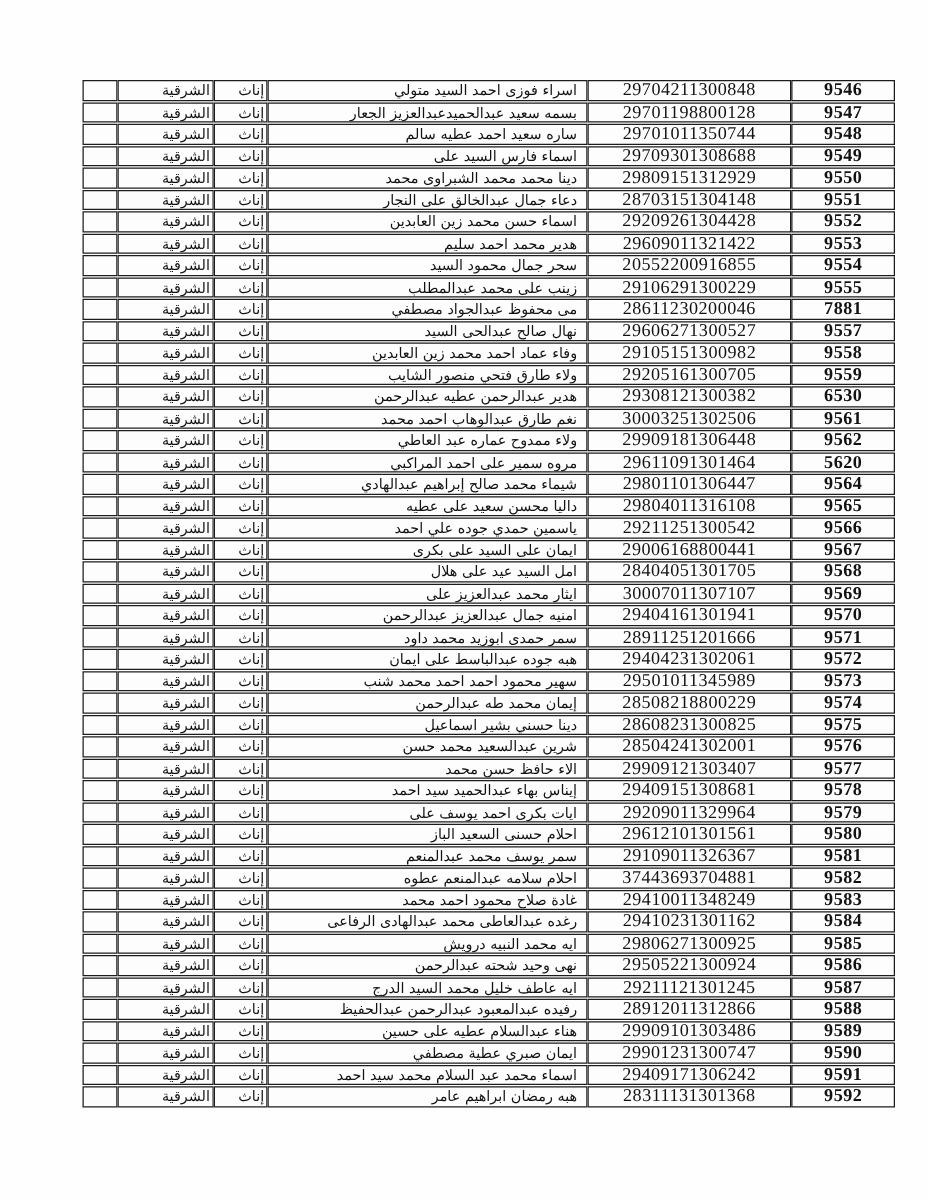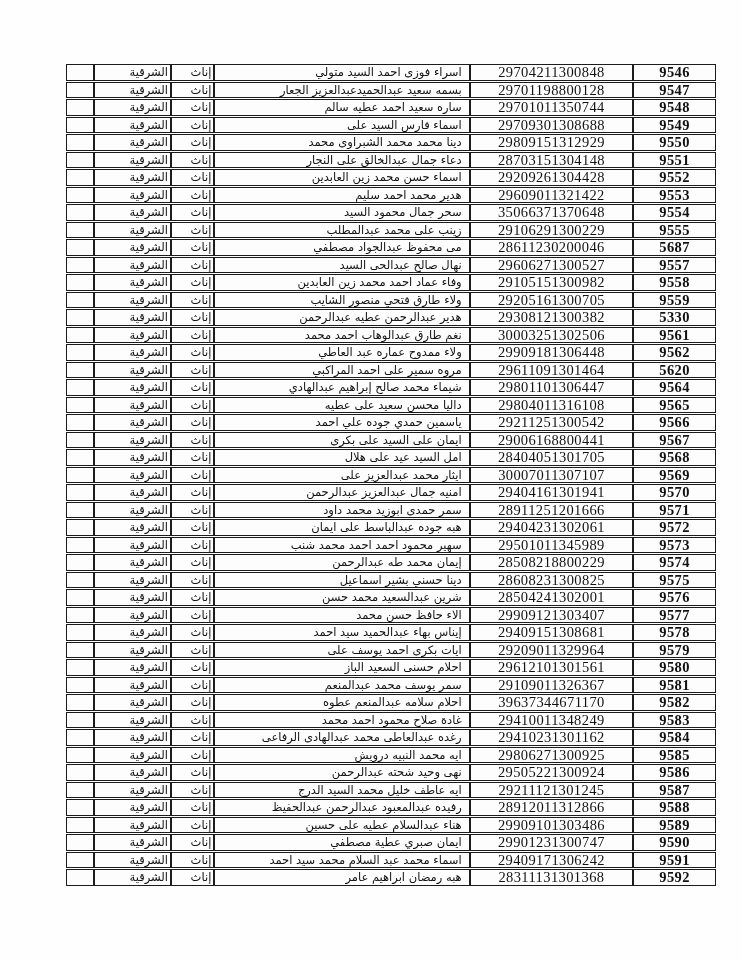--- a/index.html
+++ b/index.html
@@ -140,38 +140,38 @@
             <td class="col-gender ar">إناث</td>
             <td class="col-name ar">هدير محمد احمد سليم</td>
             <td class="col-id num">29609011321422</td>
             <td class="col-serial num">9553</td>
           </tr>
           <tr>
             <td class="col-empty ar"></td>
             <td class="col-gov ar">الشرقية</td>
             <td class="col-gender ar">إناث</td>
             <td class="col-name ar">سحر جمال محمود السيد</td>
-            <td class="col-id num">35066371370648</td>
+            <td class="col-id num">20552200916855</td>
             <td class="col-serial num">9554</td>
           </tr>
           <tr>
             <td class="col-empty ar"></td>
             <td class="col-gov ar">الشرقية</td>
             <td class="col-gender ar">إناث</td>
             <td class="col-name ar">زينب على محمد عبدالمطلب</td>
             <td class="col-id num">29106291300229</td>
             <td class="col-serial num">9555</td>
           </tr>
           <tr>
             <td class="col-empty ar"></td>
             <td class="col-gov ar">الشرقية</td>
             <td class="col-gender ar">إناث</td>
             <td class="col-name ar">مى محفوظ عبدالجواد مصطفي</td>
             <td class="col-id num">28611230200046</td>
-            <td class="col-serial num">5687</td>
+            <td class="col-serial num">7881</td>
           </tr>
           <tr>
             <td class="col-empty ar"></td>
             <td class="col-gov ar">الشرقية</td>
             <td class="col-gender ar">إناث</td>
             <td class="col-name ar">نهال صالح عبدالحى السيد</td>
             <td class="col-id num">29606271300527</td>
             <td class="col-serial num">9557</td>
           </tr>
           <tr>
@@ -189,21 +189,21 @@
             <td class="col-name ar">ولاء طارق فتحي منصور الشايب</td>
             <td class="col-id num">29205161300705</td>
             <td class="col-serial num">9559</td>
           </tr>
           <tr>
             <td class="col-empty ar"></td>
             <td class="col-gov ar">الشرقية</td>
             <td class="col-gender ar">إناث</td>
             <td class="col-name ar">هدير عبدالرحمن عطيه عبدالرحمن</td>
             <td class="col-id num">29308121300382</td>
-            <td class="col-serial num">5330</td>
+            <td class="col-serial num">6530</td>
           </tr>
           <tr>
             <td class="col-empty ar"></td>
             <td class="col-gov ar">الشرقية</td>
             <td class="col-gender ar">إناث</td>
             <td class="col-name ar">نغم طارق عبدالوهاب احمد محمد</td>
             <td class="col-id num">30003251302506</td>
             <td class="col-serial num">9561</td>
           </tr>
           <tr>
@@ -364,21 +364,21 @@
             <td class="col-gender ar">إناث</td>
             <td class="col-name ar">سمر يوسف محمد عبدالمنعم</td>
             <td class="col-id num">29109011326367</td>
             <td class="col-serial num">9581</td>
           </tr>
           <tr>
             <td class="col-empty ar"></td>
             <td class="col-gov ar">الشرقية</td>
             <td class="col-gender ar">إناث</td>
             <td class="col-name ar">احلام سلامه عبدالمنعم عطوه</td>
-            <td class="col-id num">39637344671170</td>
+            <td class="col-id num">37443693704881</td>
             <td class="col-serial num">9582</td>
           </tr>
           <tr>
             <td class="col-empty ar"></td>
             <td class="col-gov ar">الشرقية</td>
             <td class="col-gender ar">إناث</td>
             <td class="col-name ar">غادة صلاح محمود احمد محمد</td>
             <td class="col-id num">29410011348249</td>
             <td class="col-serial num">9583</td>
           </tr>

